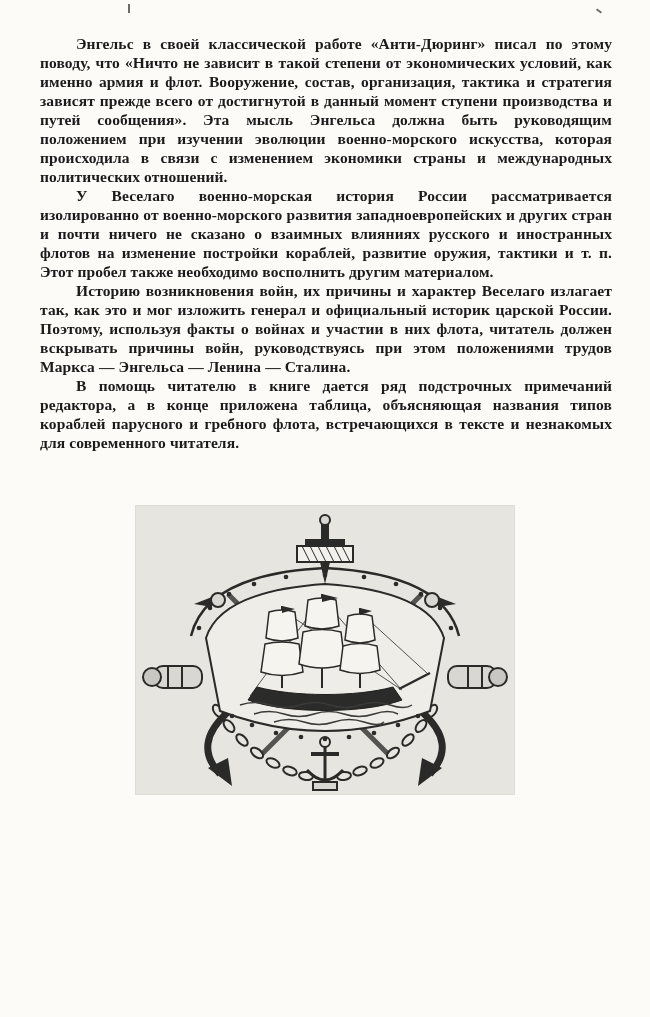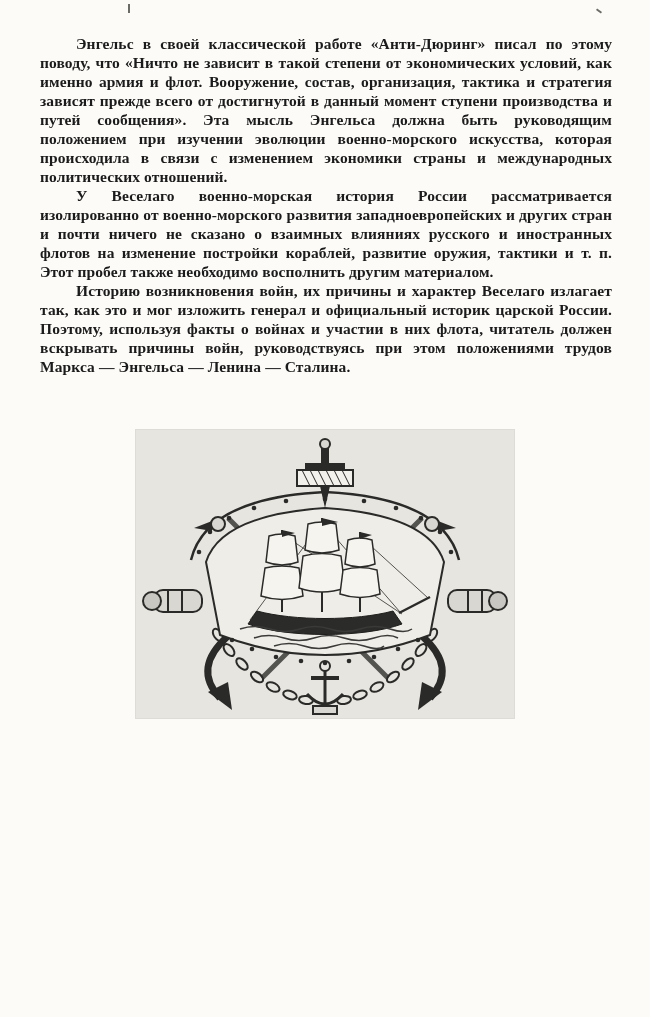--- a/index.html
+++ b/index.html
@@ -57,20 +57,21 @@
 
 <div class="page">
 
   <span class="speck speck-a"></span>
   <span class="speck speck-b"></span>
 
   <div class="text-block">
     <p>Энгельс в своей классической работе «Анти-Дюринг» писал по этому поводу, что «Ничто не зависит в такой степени от экономических условий, как именно армия и флот. Вооружение, состав, организация, тактика и стратегия зависят прежде всего от достигнутой в данный момент ступени производства и путей сообщения». Эта мысль Энгельса должна быть руководящим положением при изучении эволюции военно-морского искусства, которая происходила в связи с изменением экономики страны и международных политических отношений.</p>
     <p>У Веселаго военно-морская история России рассматривается изолированно от военно-морского развития западноевропейских и других стран и почти ничего не сказано о взаимных влияниях русского и иностранных флотов на изменение постройки кораблей, развитие оружия, тактики и т. п. Этот пробел также необходимо восполнить другим материалом.</p>
     <p>Историю возникновения войн, их причины и характер Веселаго излагает так, как это и мог изложить генерал и официальный историк царской России. Поэтому, используя факты о войнах и участии в них флота, читатель должен вскрывать причины войн, руководствуясь при этом положениями трудов Маркса — Энгельса — Ленина — Сталина.</p>
+    <p>В помощь читателю в книге дается ряд подстрочных примечаний редактора, а в конце приложена таблица, объясняющая названия типов кораблей парусного и гребного флота, встречающихся в тексте и незнакомых для современного читателя.</p>
   </div>
 
   <figure class="illustration" role="img" aria-label="Sailing ship framed by crossed anchors, chains, cannons and a dagger">
     <svg viewBox="0 0 378 288" xmlns="http://www.w3.org/2000/svg">
       <rect x="0" y="0" width="378" height="288" fill="#e7e5e0"></rect>
 
       <g stroke="#3a3a38" stroke-width="5" opacity="0.85">
         <line x1="92" y1="88" x2="252" y2="248"></line>
         <line x1="286" y1="88" x2="126" y2="248"></line>
       </g>

